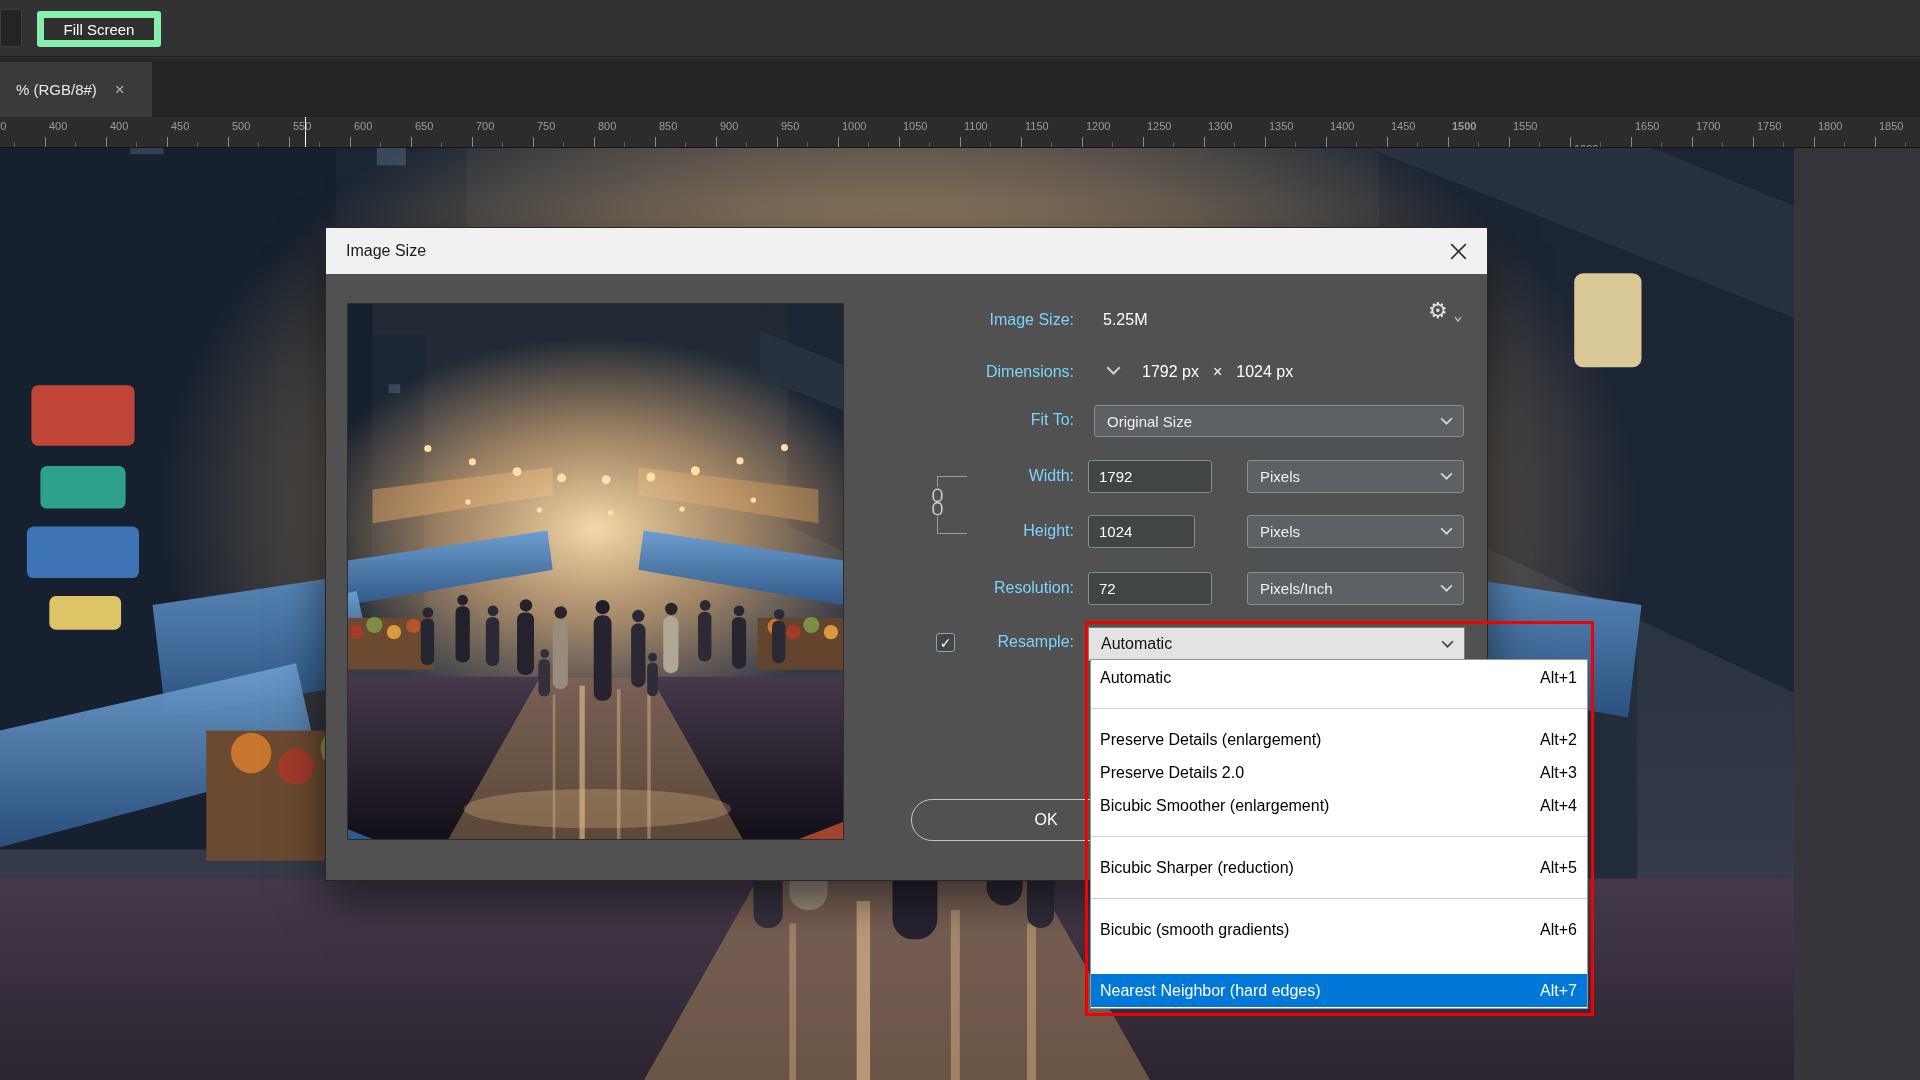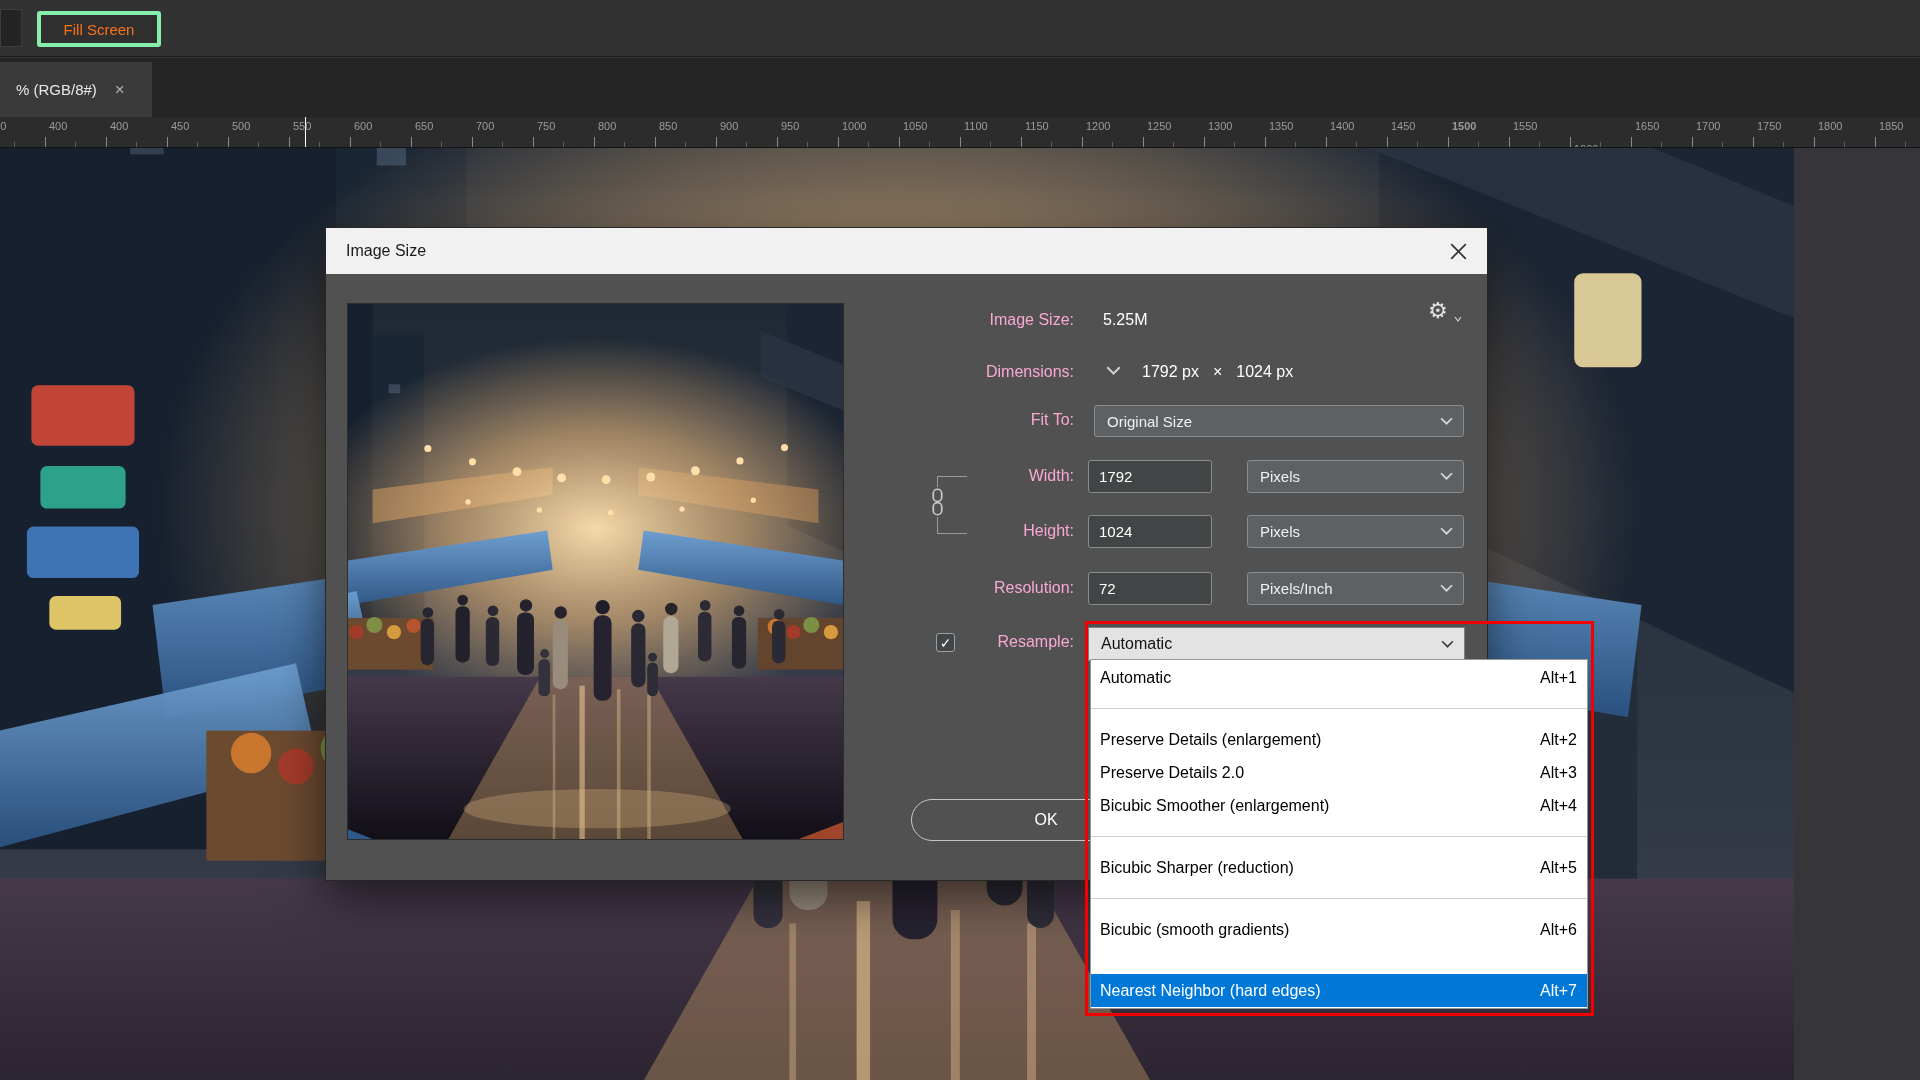--- a/index.html
+++ b/index.html
@@ -2,21 +2,21 @@
 <html><head>
 <meta charset="utf-8">
 <style>
   *{margin:0;padding:0;box-sizing:border-box}
   html,body{width:1920px;height:1080px;overflow:hidden;background:#343438;font-family:"Liberation Sans",sans-serif}
   body{position:relative}
 
   
   .topbar{position:absolute;left:0;top:0;width:1920px;height:57px;background:#323232;border-bottom:1px solid #1c1c1c;z-index:5}
   .corner-chip{position:absolute;left:0;top:9px;width:22px;height:38px;background:#242424;border:1px solid #3c3c3c}
-  .fill-screen{position:absolute;left:37px;top:11px;width:124px;height:36px;background:#2f2f2f;border:4px solid #86efac;border-radius:3px;color:#f97316;font-size:15px;font-family:"Liberation Sans",sans-serif;cursor:pointer}
+  .fill-screen{position:absolute;left:37px;top:11px;width:124px;height:36px;background:#2f2f2f;border:7px solid #86efac;border-radius:3px;color:#ffffff;font-size:15px;font-family:"Liberation Sans",sans-serif;cursor:pointer}
   .tabstrip{position:absolute;left:0;top:58px;width:1920px;height:59px;background:#252525;z-index:5}
   .doc-tab{position:absolute;left:0;top:4px;height:55px;min-width:152px;background:#3a3a3a;color:#e8e8e8;display:flex;align-items:center;gap:18px;padding:0 16px;font-size:15px;cursor:pointer}
   .tab-close{color:#b0b0b0;font-size:17px;cursor:pointer}
 
   
   .ruler{position:absolute;left:0;top:117px;width:1920px;height:31px;background:#2c2c2c;border-bottom:1px solid #141414;z-index:5;overflow:hidden}
   .tick-label{position:absolute;top:3px;font-size:11px;color:#9b9b9b;white-space:nowrap}
   .tick-major{position:absolute;bottom:0;width:1px;height:10px;background:#8a8a8a}
   .tick-minor{position:absolute;bottom:0;width:1px;height:5px;background:#5e5e5e}
   .ruler-cursor{position:absolute;left:305px;top:0;width:1px;height:31px;background:#ffffff}
@@ -28,21 +28,21 @@
 
   
   .dialog{position:absolute;left:325px;top:227px;width:1163px;height:654px;background:#515151;border:1px solid #262626;box-shadow:0 16px 44px rgba(0,0,0,.55);z-index:10}
   .dialog-titlebar{position:absolute;left:0;top:0;width:100%;height:46px;background:#f1f1f1;display:flex;align-items:center;justify-content:space-between;padding:0 20px;cursor:move}
   .dialog-title{font-size:16px;color:#1b1b1b}
   .dialog-close{cursor:pointer}
   .dialog-body{position:absolute;left:0;top:46px;width:100%;height:608px}
   .preview{position:absolute;left:21px;top:29px;width:497px;height:537px;border:1px solid #2d2d2d;overflow:hidden;background:#1d222b;cursor:grab}
   .preview svg{width:100%;height:100%;display:block}
 
-  .flabel{position:absolute;left:528px;width:220px;text-align:right;color:#f9a8d4;font-size:16px;line-height:20px}
+  .flabel{position:absolute;left:528px;width:220px;text-align:right;color:#7dd3fc;font-size:16px;line-height:20px}
   .fvalue{position:absolute;color:#ffffff;font-size:16px;line-height:20px}
   .gear{position:absolute;left:1102px;top:24px;font-size:22px;color:#e2e2e2;cursor:pointer;line-height:26px}
   .gear-caret{position:absolute;left:1128px;top:42px;width:8px;height:6px}
   .dim-chevron{position:absolute;left:780px;top:92px;width:15px;height:10px;cursor:pointer}
   .dim-values{position:absolute;left:816px;top:88px;display:flex;gap:14px;color:#fff;font-size:16px;line-height:20px}
   .dd{position:absolute;height:32px;background:#5e6163;border:1px solid #8a8d8f;border-radius:3px;color:#f0f0f0;font-size:15px;display:flex;align-items:center;justify-content:space-between;padding:0 10px 0 12px;cursor:pointer}
   .dd-chev{width:13px;height:9px;flex:0 0 auto}
   .inp{position:absolute;height:33px;background:#424546;border:1px solid #8a8d8f;border-radius:3px;color:#fff;font-size:15px;padding:0 10px;font-family:"Liberation Sans",sans-serif}
   .bracket-v{position:absolute;left:611px;top:202px;width:1px;height:58px;background:#9a9a9a}
   .bracket-h{position:absolute;left:611px;width:30px;height:1px;background:#9a9a9a}
@@ -339,21 +339,21 @@
     <span class="flabel" style="top:192px">Width:</span>
     <input class="inp" style="left: 762px; top: 186px; width: 124px;" value="1792">
     <div class="dd" style="left:921px;top:186px;width:217px;height:33px">
       <span>Pixels</span>
       <svg class="dd-chev" viewBox="0 0 12 8">
           <path d="M1 1 L6 6 L11 1" fill="none" stroke="#d8d8d8" stroke-width="1.6"></path>
         </svg>
     </div>
 
     <span class="flabel" style="top:247px">Height:</span>
-    <input class="inp" style="left: 762px; top: 241px; width: 124px;" value="1024">
+    <input class="inp" style="left: 762px; top: 241px; width: 107px;" value="1024">
     <div class="dd" style="left:921px;top:241px;width:217px;height:33px">
       <span>Pixels</span>
       <svg class="dd-chev" viewBox="0 0 12 8">
           <path d="M1 1 L6 6 L11 1" fill="none" stroke="#d8d8d8" stroke-width="1.6"></path>
         </svg>
     </div>
 
     <span class="flabel" style="top:304px">Resolution:</span>
     <input class="inp" style="left: 762px; top: 298px; width: 124px;" value="72">
     <div class="dd" style="left:921px;top:298px;width:217px;height:33px">

